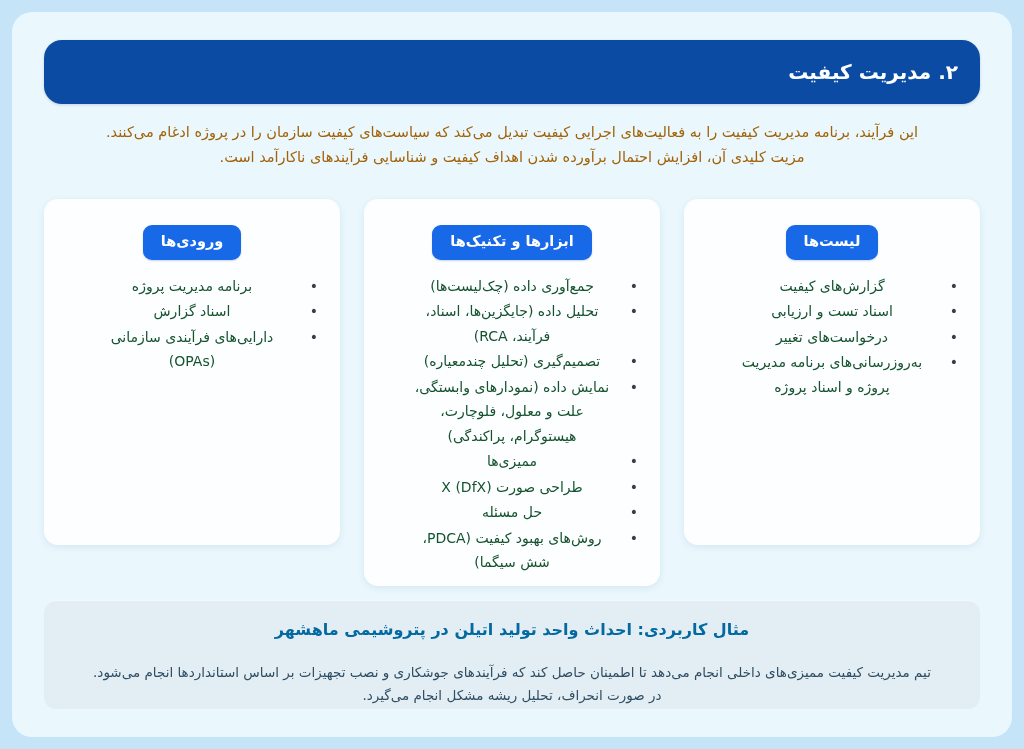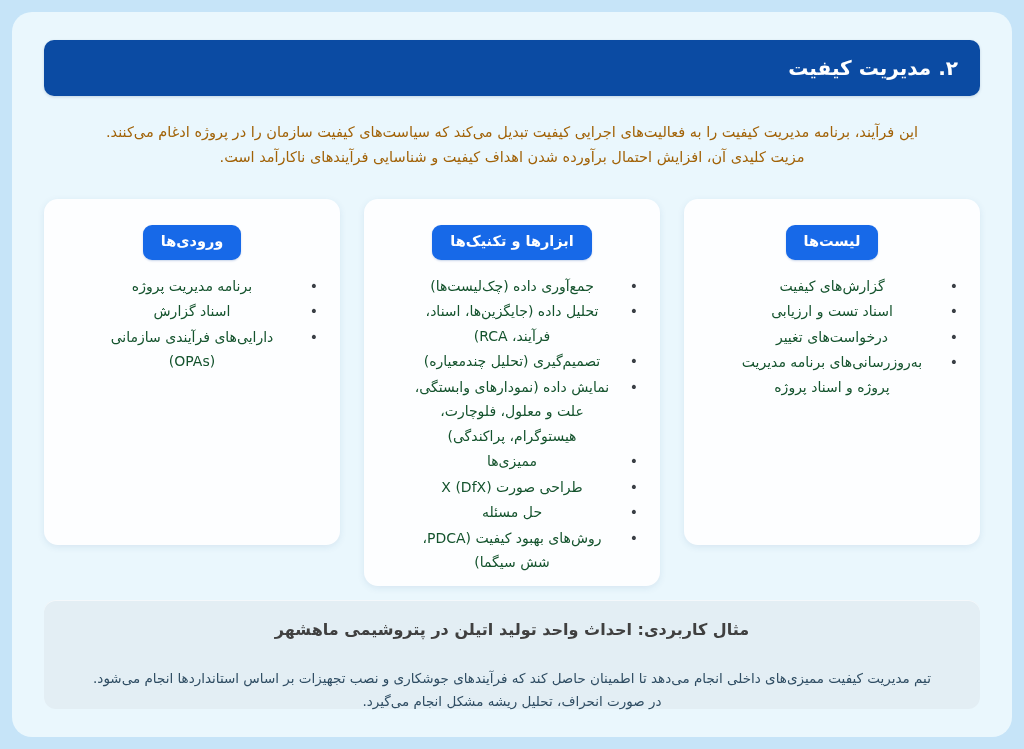--- a/index.html
+++ b/index.html
@@ -27,23 +27,23 @@
     background: #eaf7fd;
     border-radius: 20px;
   }
 
   
   .section-header {
     position: absolute;
     top: 28px;
     right: 32px;
     left: 32px;
-    height: 56px;
+    height: 64px;
     background: #0b4ba3;
-    border-radius: 10px;
+    border-radius: 18px;
     display: flex;
     align-items: center;
     justify-content: flex-start;
     padding: 0 22px;
     box-shadow: 0 1px 3px rgba(10,50,110,0.18);
   }
   .section-header .title {
     color: #ffffff;
     font-size: 20px;
     font-weight: bold;
@@ -140,25 +140,25 @@
     right: 32px;
     top: 588px;
     bottom: 28px;
     background: #e3eef4;
     border-radius: 12px;
     padding: 20px 28px 18px 28px;
     box-shadow: inset 0 1px 0 rgba(255,255,255,0.6);
   }
   .example .ex-title {
     text-align: center;
-    color: #404040;
+    color: #0369a1;
     font-size: 16px;
     font-weight: bold;
     line-height: 1.3;
-    margin-bottom: 26px;
+    margin-bottom: 20px;
   }
   .example .ex-body {
     text-align: center;
     color: #2f4d63;
     font-size: 13.5px;
     line-height: 1.75;
     padding: 0 18px;
   }
 </style>
 </head>

